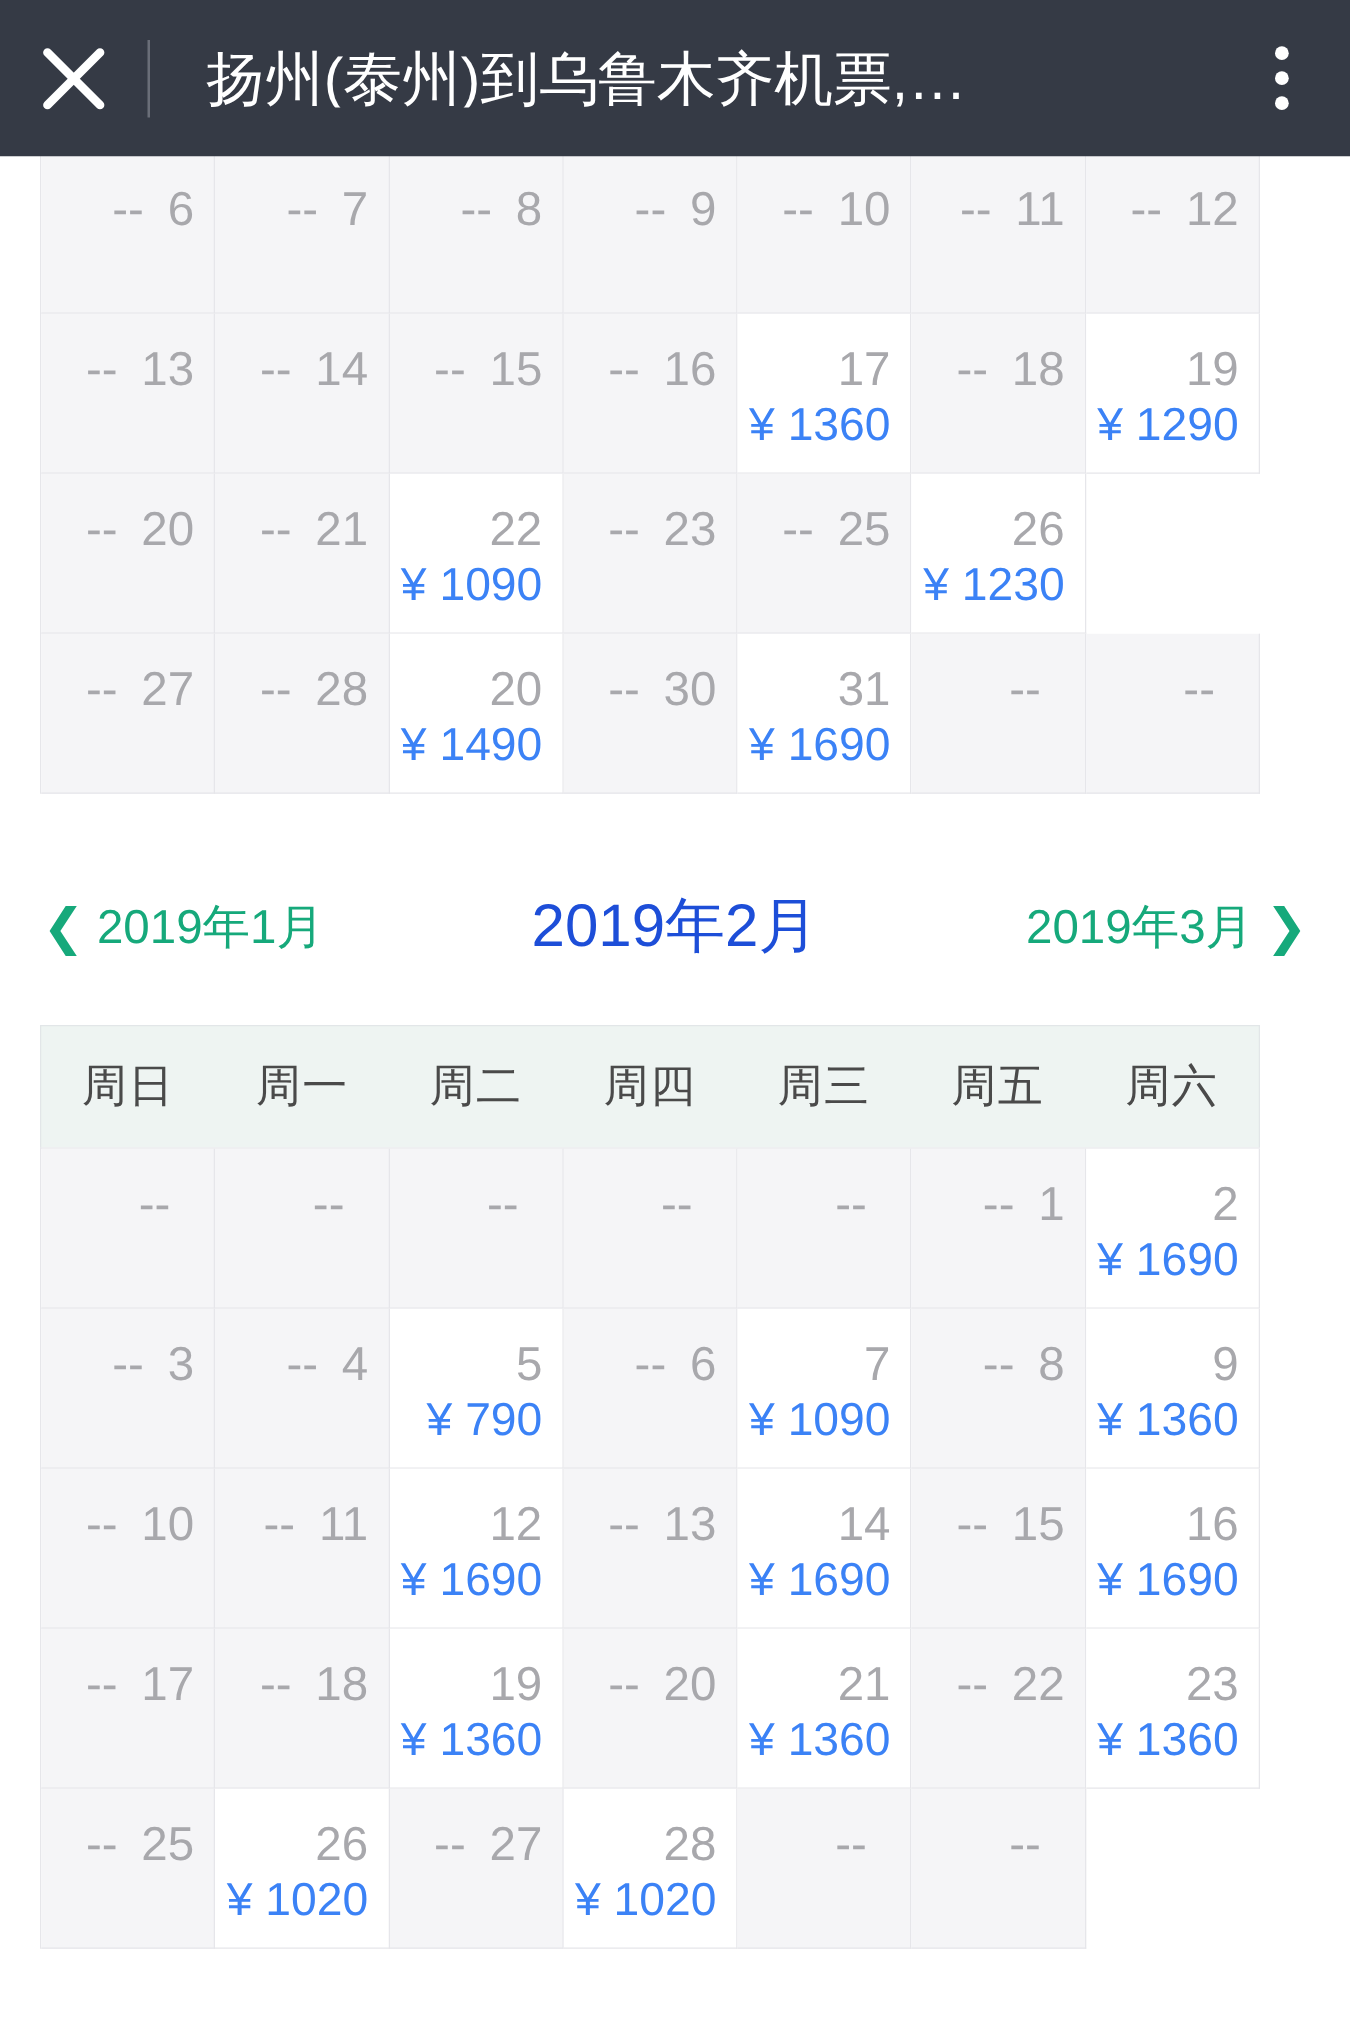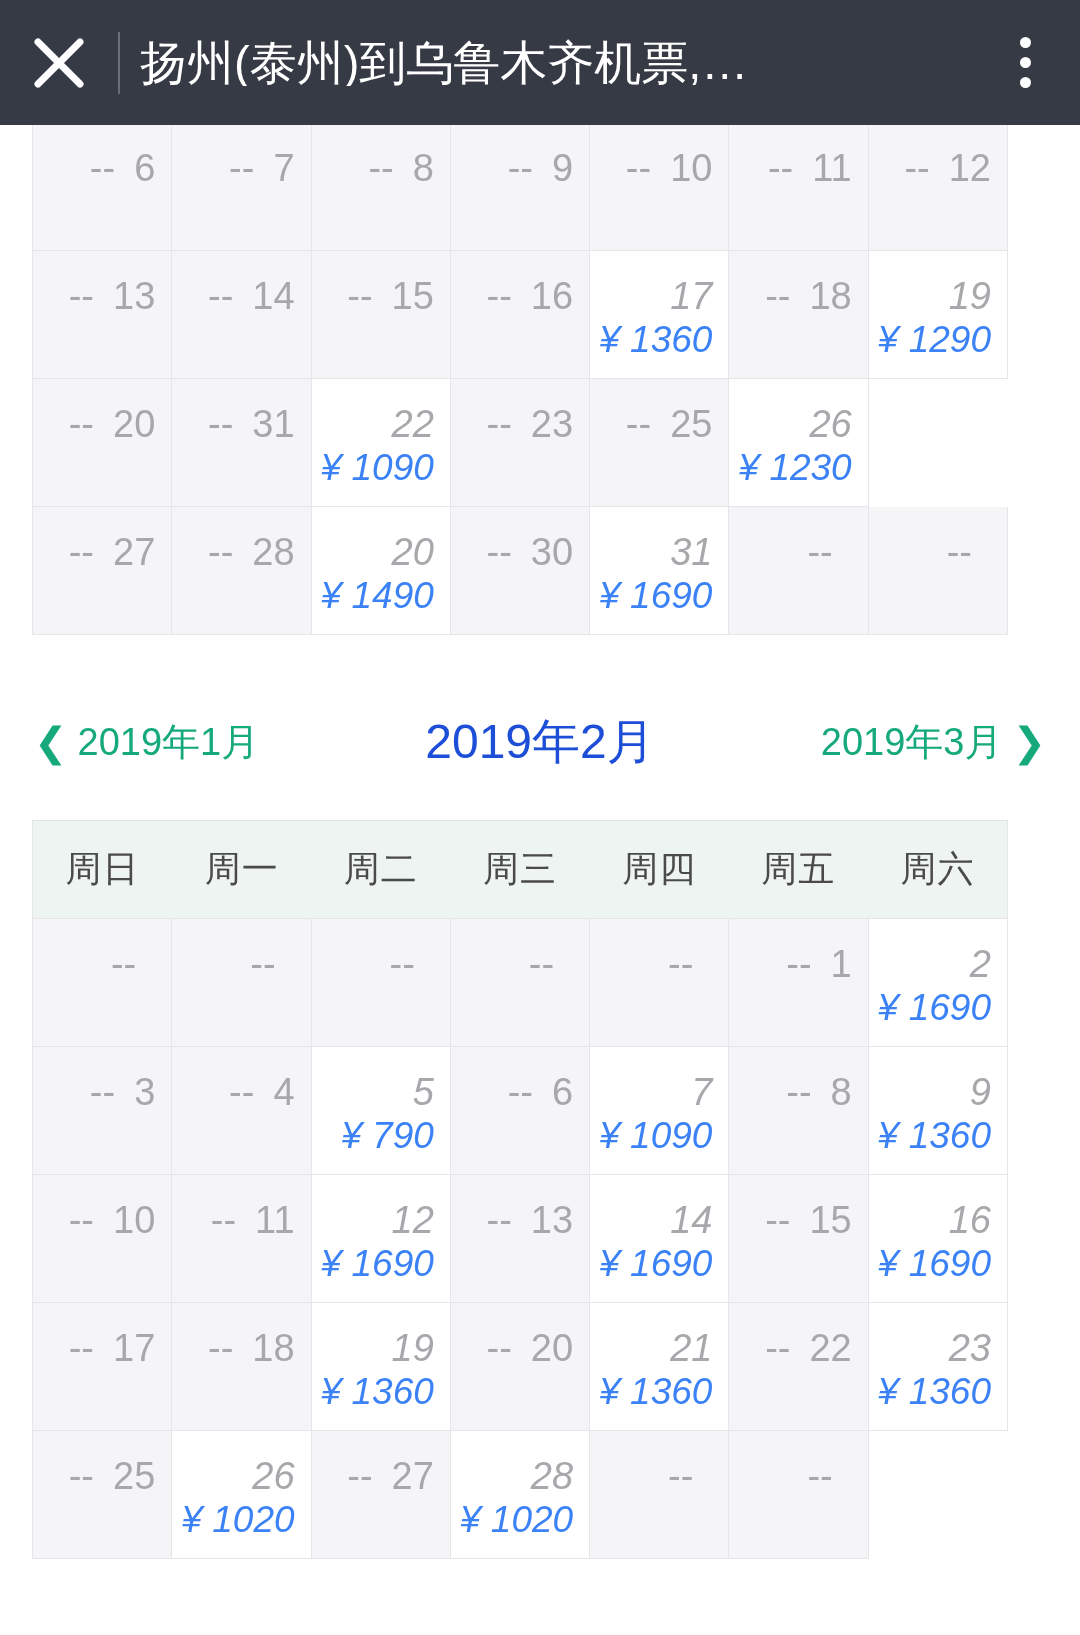--- a/index.html
+++ b/index.html
@@ -48,21 +48,21 @@
     background: #6a6e78;
     flex: 0 0 auto;
   }
 
   .title-text {
     flex: 1 1 auto;
     color: #ffffff;
     font-size: 47px;
     line-height: 1;
     letter-spacing: 0px;
-    padding-left: 20px;
+    padding-left: 45px;
     white-space: nowrap;
     overflow: hidden;
   }
 
   .menu-btn {
     width: 110px;
     height: 125px;
     display: flex;
     flex-direction: column;
     align-items: center;
@@ -113,21 +113,21 @@
   }
 
   .cell {
     position: relative;
     height: 128px;
     border-right: 1px solid #e6e6ea;
     border-bottom: 1px solid #e6e6ea;
     background: #f5f5f7;
     padding: 0 14px;
   }
-  .cell.enabled { background: #ffffff; font-style: italic; }
+  .cell.enabled { background: #ffffff; }
 
   .cell .daynum {
     position: absolute;
     top: 26px;
     right: 16px;
     font-size: 38px;
     color: #a8a8ac;
     line-height: 1;
     white-space: nowrap;
   }
@@ -246,21 +246,21 @@
           <div class="cell enabled">
             <div class="daynum">19</div>
             <div class="price">¥ 1290</div>
           </div>
         </div>
         <div class="wrow">
           <div class="cell">
             <div class="daynum">-- 20</div>
           </div>
           <div class="cell">
-            <div class="daynum">-- 31</div>
+            <div class="daynum">-- 21</div>
           </div>
           <div class="cell enabled">
             <div class="daynum">22</div>
             <div class="price">¥ 1090</div>
           </div>
           <div class="cell">
             <div class="daynum">-- 23</div>
           </div>
           <div class="cell">
             <div class="daynum">-- 25</div>
@@ -308,22 +308,22 @@
       <span>2019年3月</span>
       <span class="chev">❯</span>
     </div>
   </div>
 
   <div class="cal-wrap" id="cal-feb" style="top:820px;border-radius:10px;">
     <div class="weekhead" id="feb-weekhead">
         <div class="wd">周日</div>
         <div class="wd">周一</div>
         <div class="wd">周二</div>
+        <div class="wd">周四</div>
         <div class="wd">周三</div>
-        <div class="wd">周四</div>
         <div class="wd">周五</div>
         <div class="wd">周六</div>
       </div>
     <div class="weeks" id="feb-weeks">
         <div class="wrow">
           <div class="cell">
             <div class="daynum">-- </div>
           </div>
           <div class="cell">
             <div class="daynum">-- </div>

